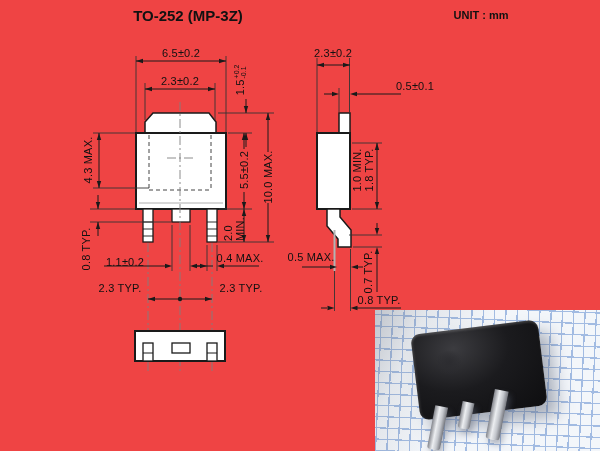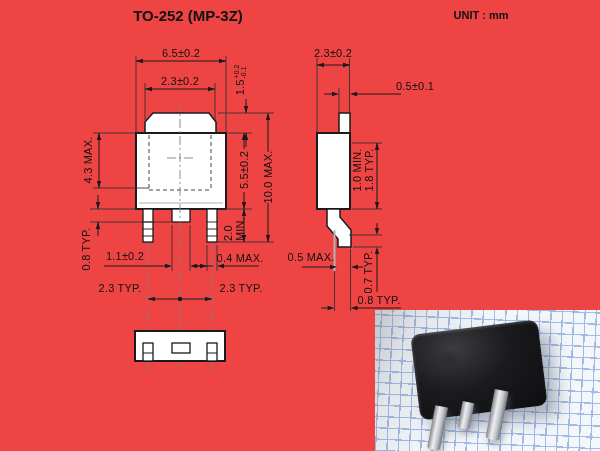--- a/index.html
+++ b/index.html
@@ -214,21 +214,21 @@
         <span>+0.2</span>
         <span>-0.1</span>
       </span>
     </span>
   </div>
   <div class="lbl rot" style="left:88px;top:160px;">4.3 MAX.</div>
   <div class="lbl rot" style="left:244px;top:170px;">5.5±0.2</div>
   <div class="lbl rot" style="left:268px;top:177px;">10.0 MAX.</div>
   <div class="lbl rot wrap2" style="left:234px;top:225px;">2.0 MIN.</div>
   <div class="lbl rot" style="left:86px;top:249px;">0.8 TYP.</div>
-  <div class="lbl" style="left:125px;top:256px;">1.1±0.2</div>
+  <div class="lbl" style="left:125px;top:262px;">1.1±0.2</div>
   <div class="lbl" style="left:240px;top:258px;">0.4 MAX.</div>
   <div class="lbl" style="left:120px;top:288px;">2.3 TYP.</div>
   <div class="lbl" style="left:241px;top:288px;">2.3 TYP.</div>
 
   <div class="lbl" style="left:333px;top:53px;">2.3±0.2</div>
   <div class="lbl" style="left:369px;top:86px;margin-left:46px;">0.5±0.1</div>
   <div class="lbl rot" style="left:357px;top:170px;">1.0 MIN.</div>
   <div class="lbl rot" style="left:369px;top:170px;">1.8 TYP.</div>
   <div class="lbl" style="left:311px;top:257px;">0.5 MAX.</div>
   <div class="lbl rot" style="left:368px;top:272px;">0.7 TYP.</div>

